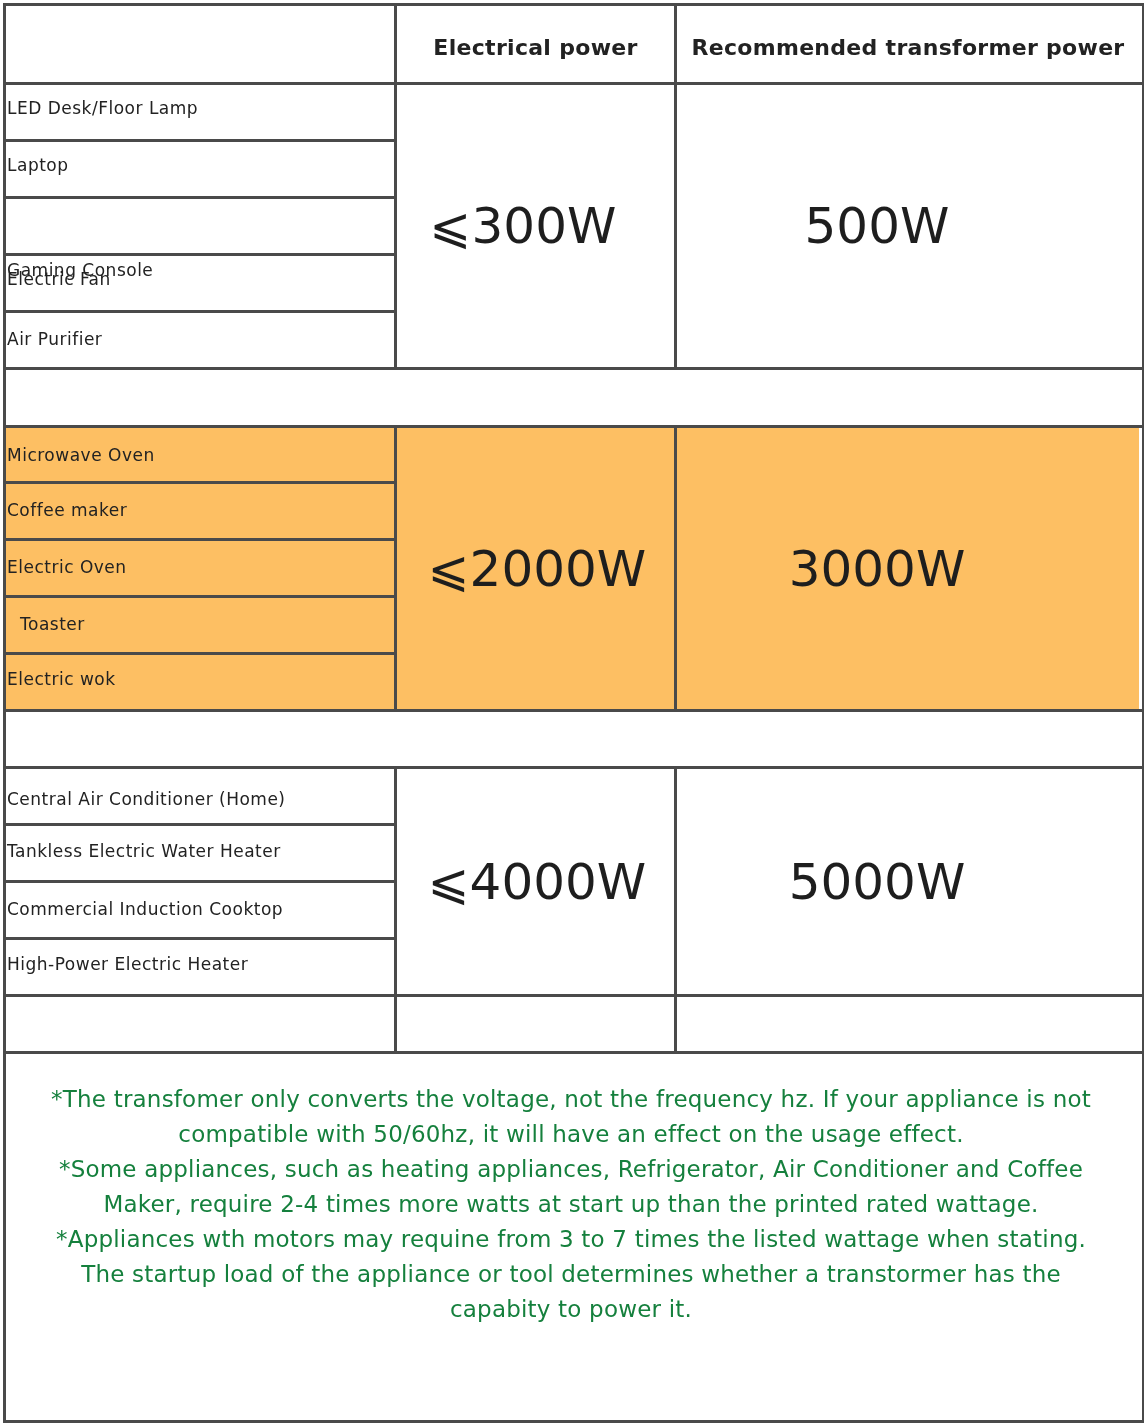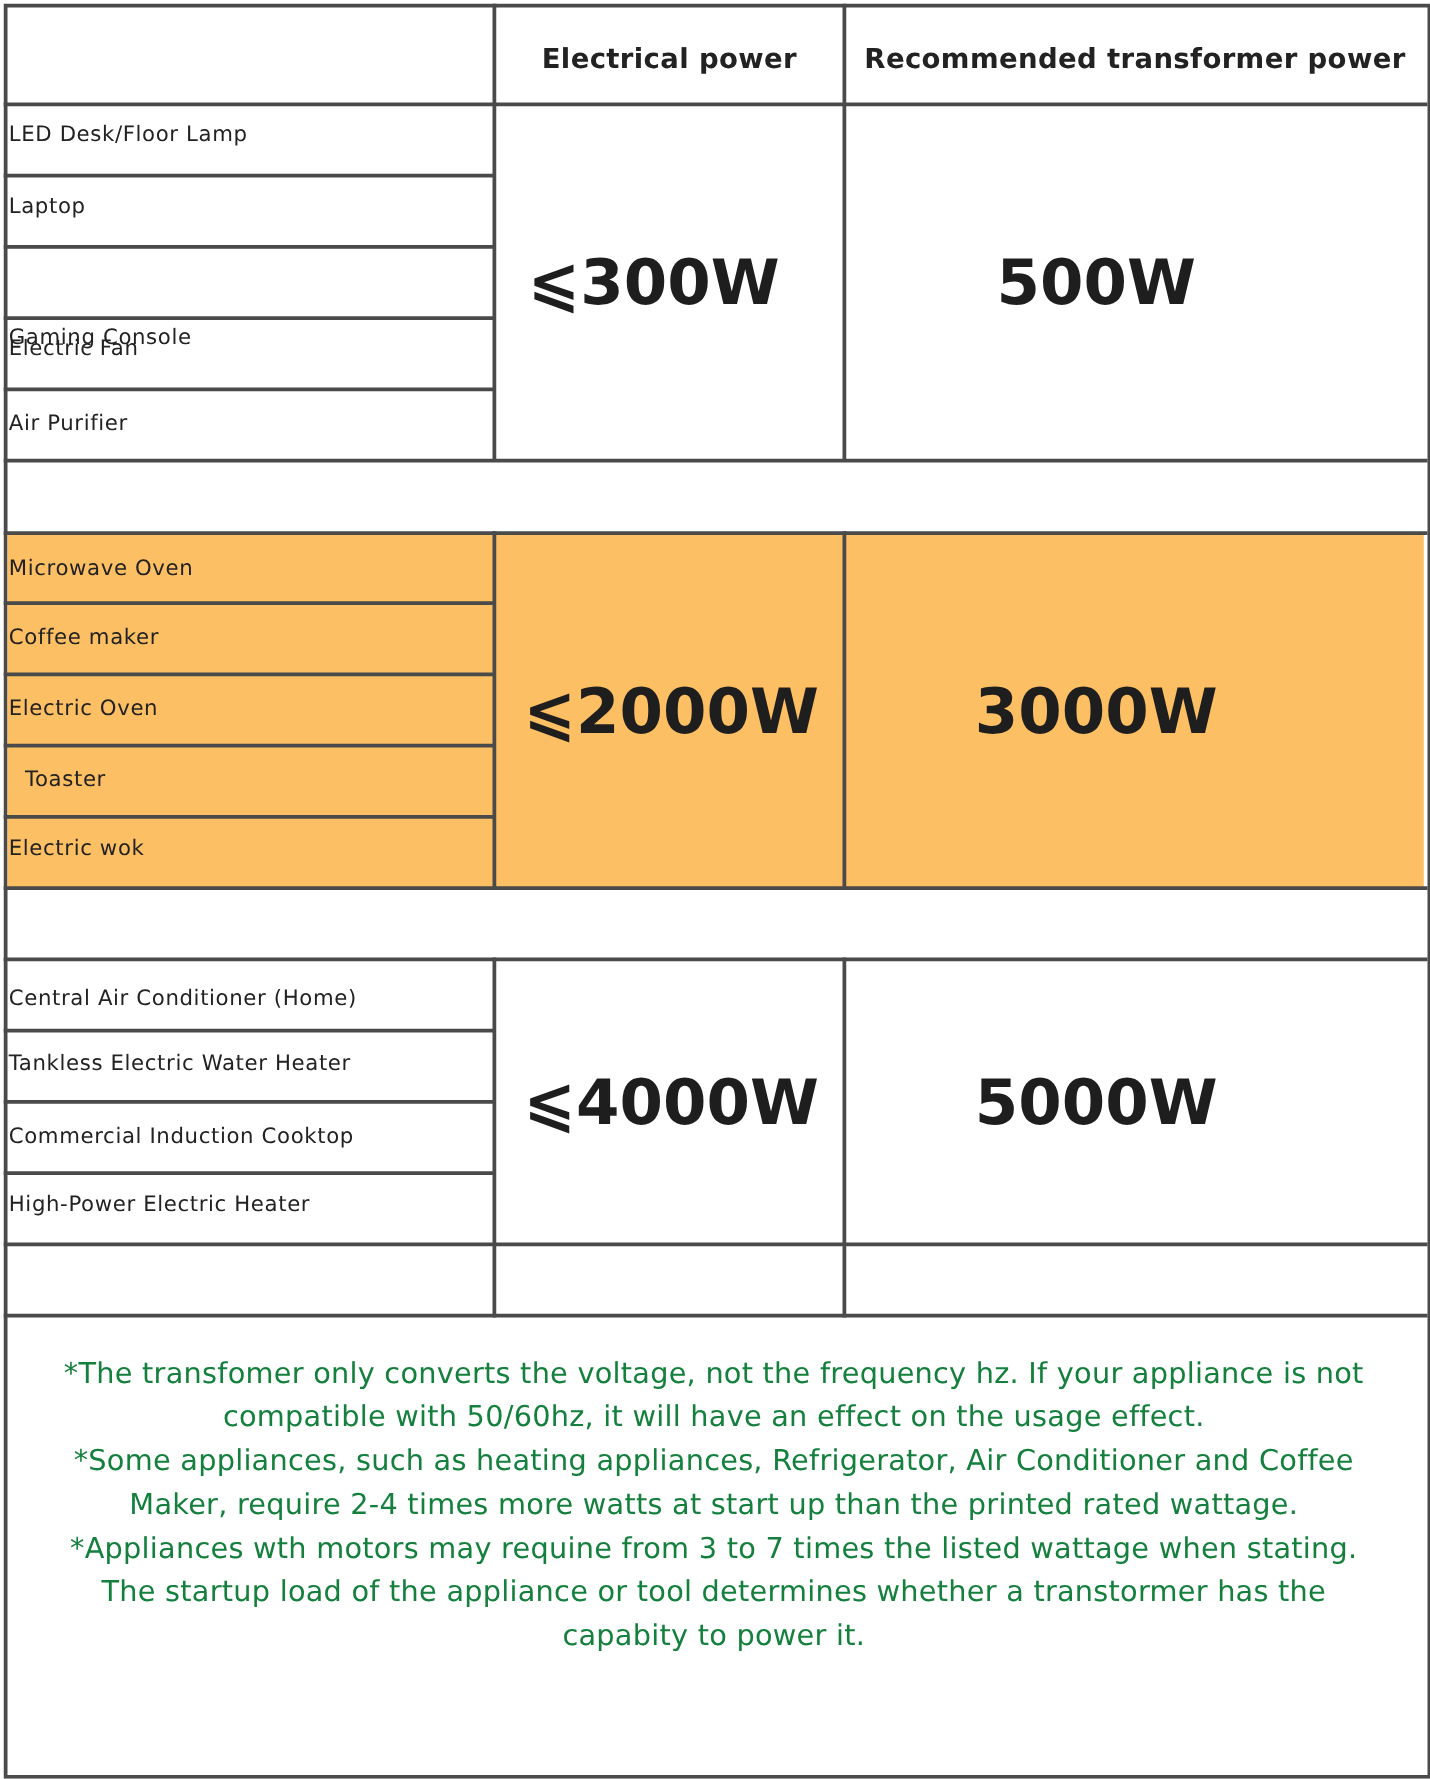--- a/index.html
+++ b/index.html
@@ -8,21 +8,21 @@
   .frame { position: absolute; left: 3px; top: 3px; width: 1136px; height: 1414px;
            border: 3px solid #4a4a4a; box-sizing: content-box; }
   .hl { position: absolute; height: 3px; background: #4a4a4a; }
   .vl { position: absolute; width: 3px; background: #4a4a4a; }
   .fill { position: absolute; background: #fdbf63; }
   .hdr { position: absolute; top: 6px; height: 82px; display: flex; align-items: center;
          justify-content: center; font-weight: bold; font-size: 22px; color: #222; letter-spacing: 0.3px; }
   .item { position: absolute; left: 7px; font-size: 17px; color: #222; white-space: nowrap;
           letter-spacing: 0.5px; line-height: 1; }
   .big { position: absolute; display: flex; align-items: center; justify-content: center;
-         font-weight: bold; font-size: 50px; color: #1e1e1e; }
+         font-weight: normal; font-size: 50px; color: #1e1e1e; }
   .notes { position: absolute; left: 6px; width: 1130px; top: 1082px; text-align: center;
            font-size: 23px; line-height: 35px; color: #15803d; letter-spacing: 0.2px; }
   .notes div { white-space: nowrap; }
 </style>
 </head>
 <body>
 
 <div class="frame"></div>
 
 <div class="fill" style="left:6px; top:428px; width:1133px; height:282px;"></div>

